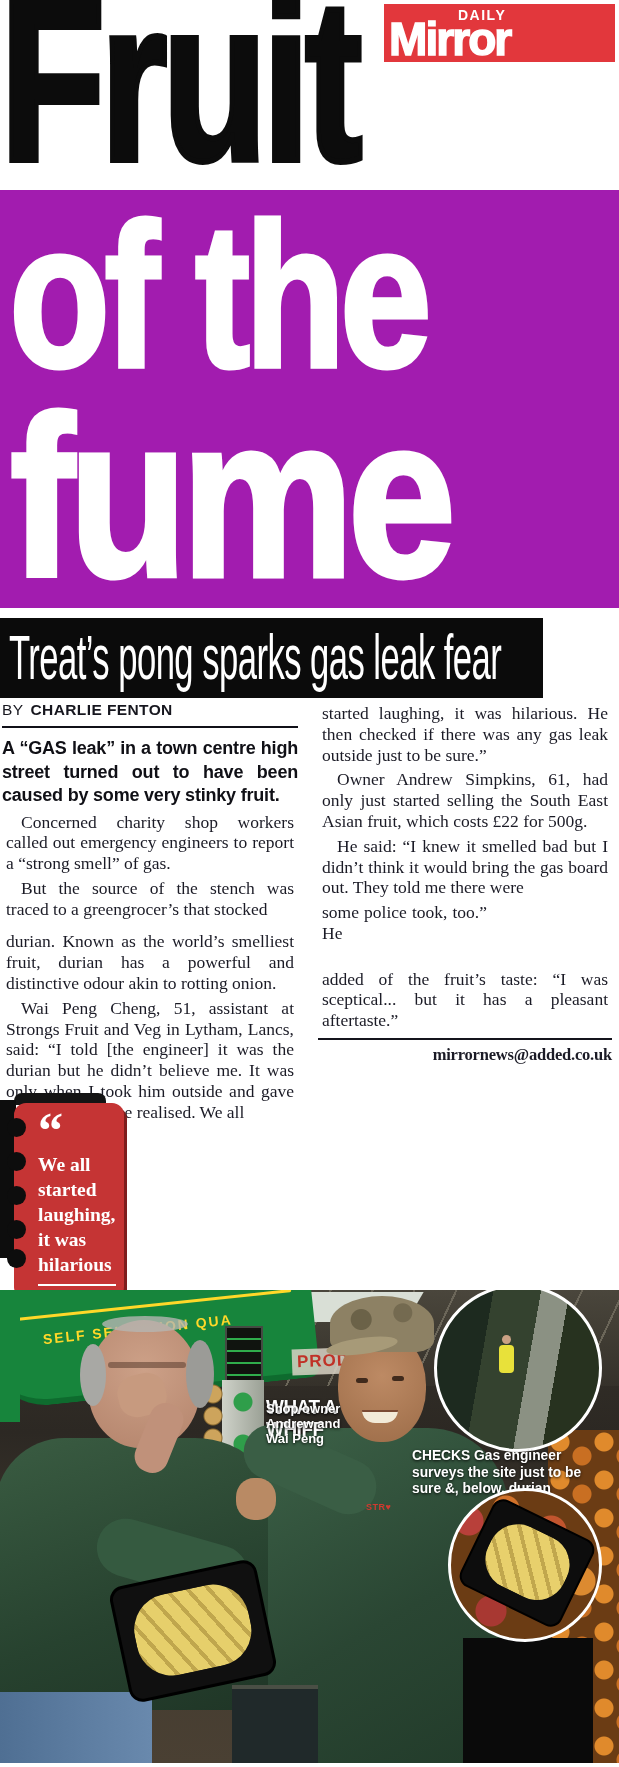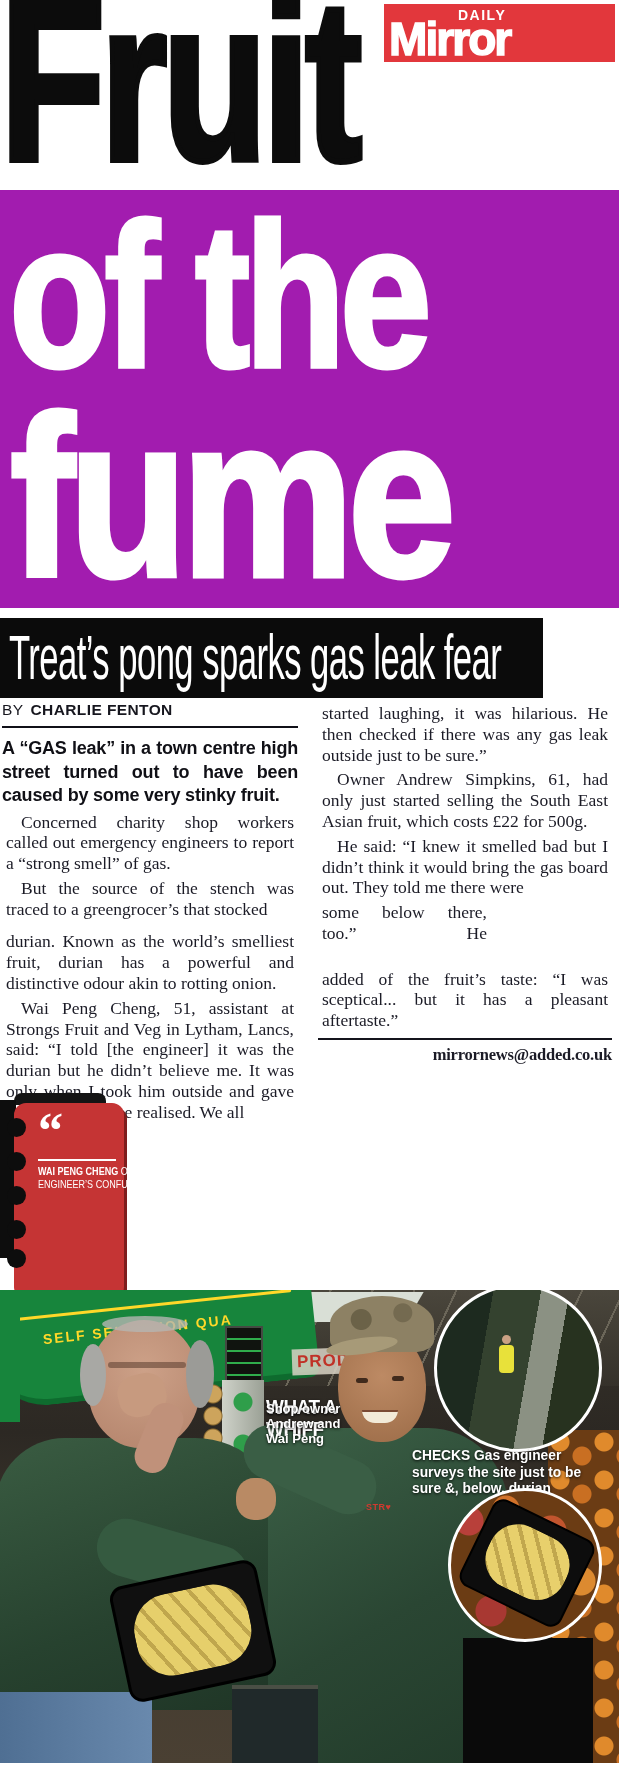--- a/index.html
+++ b/index.html
@@ -191,33 +191,34 @@
       <p class="ind">But the source of the stench was traced to a greengrocer’s that stocked</p>
       <p class="gap-top">durian. Known as the world’s smelliest fruit, durian has a powerful and distinctive odour akin to rotting onion.</p>
       <p class="ind">Wai Peng Cheng, 51, assistant at Strongs Fruit and Veg in Lytham, Lancs, said: “I told [the engineer] it was the durian but he didn’t believe me. It was only when I took him outside and gave one to him that he realised. We all</p>
     </div>
   </div>
 
   <div class="colR serif">
     <p>started laughing, it was hilarious. He then checked if there was any gas leak outside just to be sure.”</p>
     <p class="ind">Owner Andrew Simpkins, 61, had only just started selling the South East Asian fruit, which costs £22 for 500g.</p>
     <p class="ind">He said: “I knew it smelled bad but I didn’t think it would bring the gas board out. They told me there were</p>
-    <p class="narrow">some below there, too.” He</p>
+    <p class="narrow">some police took, too.” He</p>
     <p>added of the fruit’s taste: “I was sceptical... but it has a pleasant aftertaste.”</p>
     <div class="emailrow">
       <span>mirrornews@added.co.uk</span>
     </div>
   </div>
 
   <div class="qwrap">
     <div class="qtopfrag"></div>
     <div class="qstrip"></div>
     <div class="qbox">
       <div class="qinner">
         <div class="qmark">“</div>
+        <div class="qtext">We all started laughing, it was hilarious</div>
         <div class="qrule"></div>
         <div class="qattr">
           <span>WAI PENG CHENG</span>
           <span class="lt">ON</span>
         </div>
         <div class="qattr2">ENGINEER’S CONFUSION</div>
       </div>
     </div>
     <div class="qbump" style="top:25px"></div>
     <div class="qbump" style="top:59px"></div>

